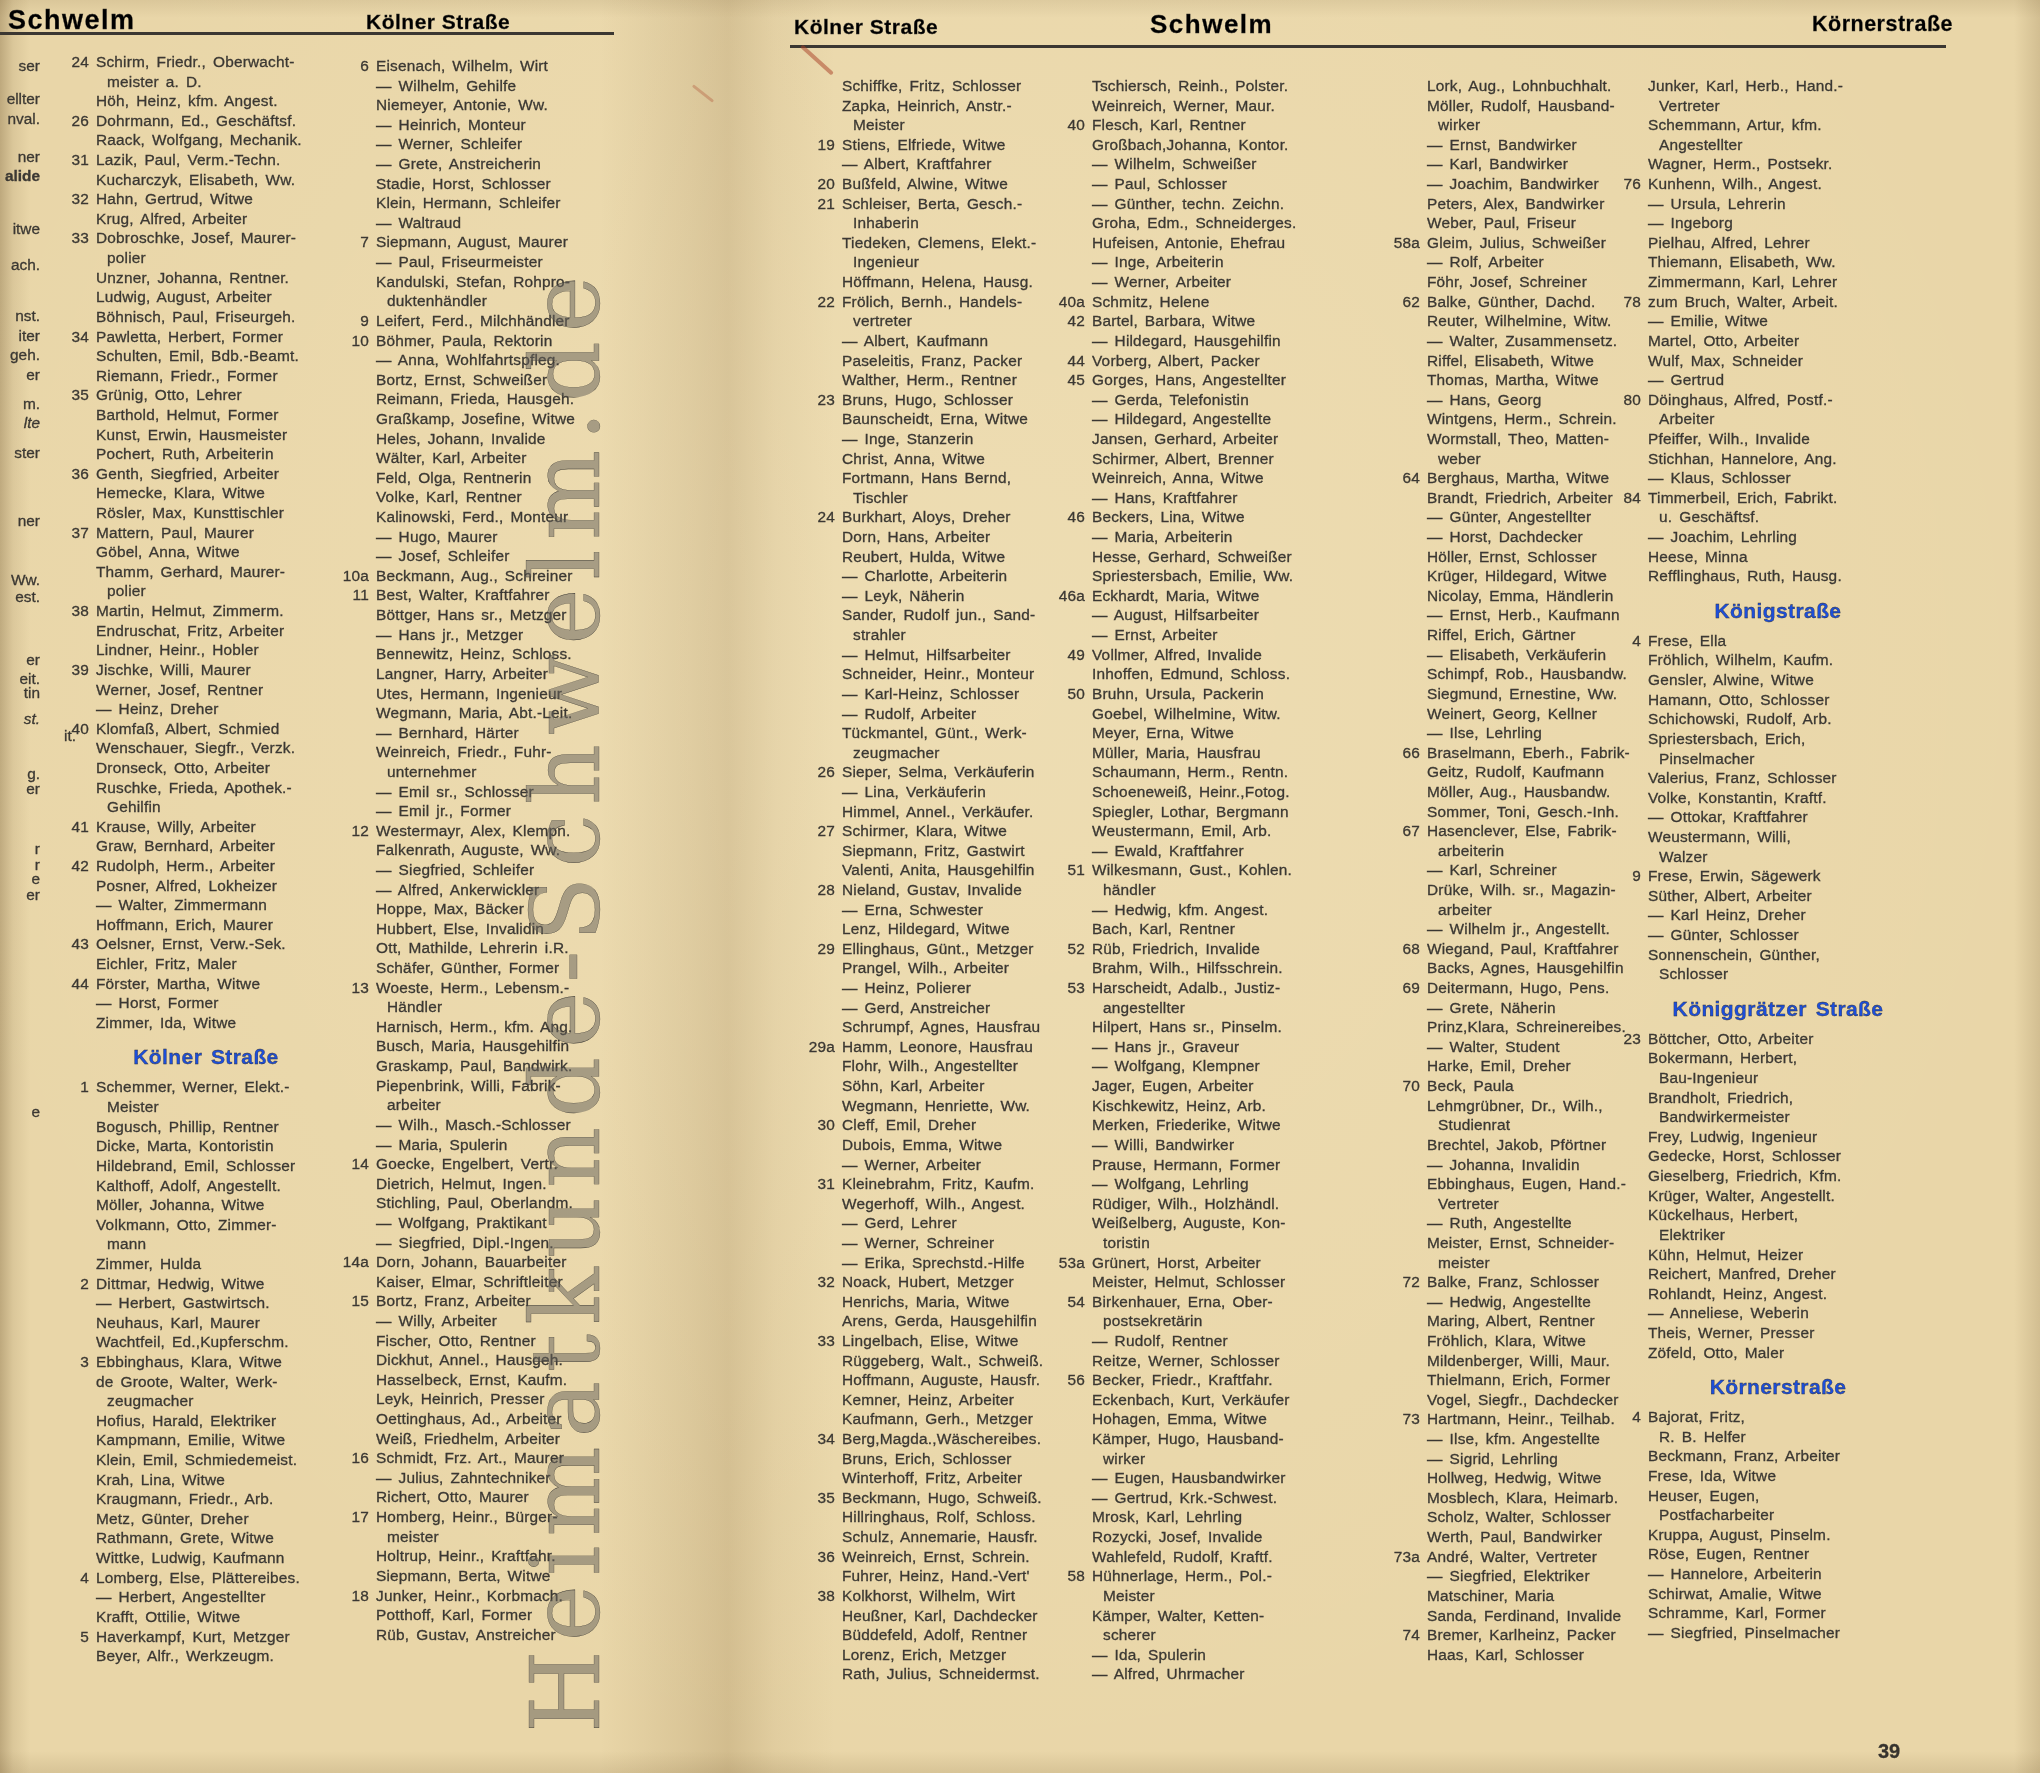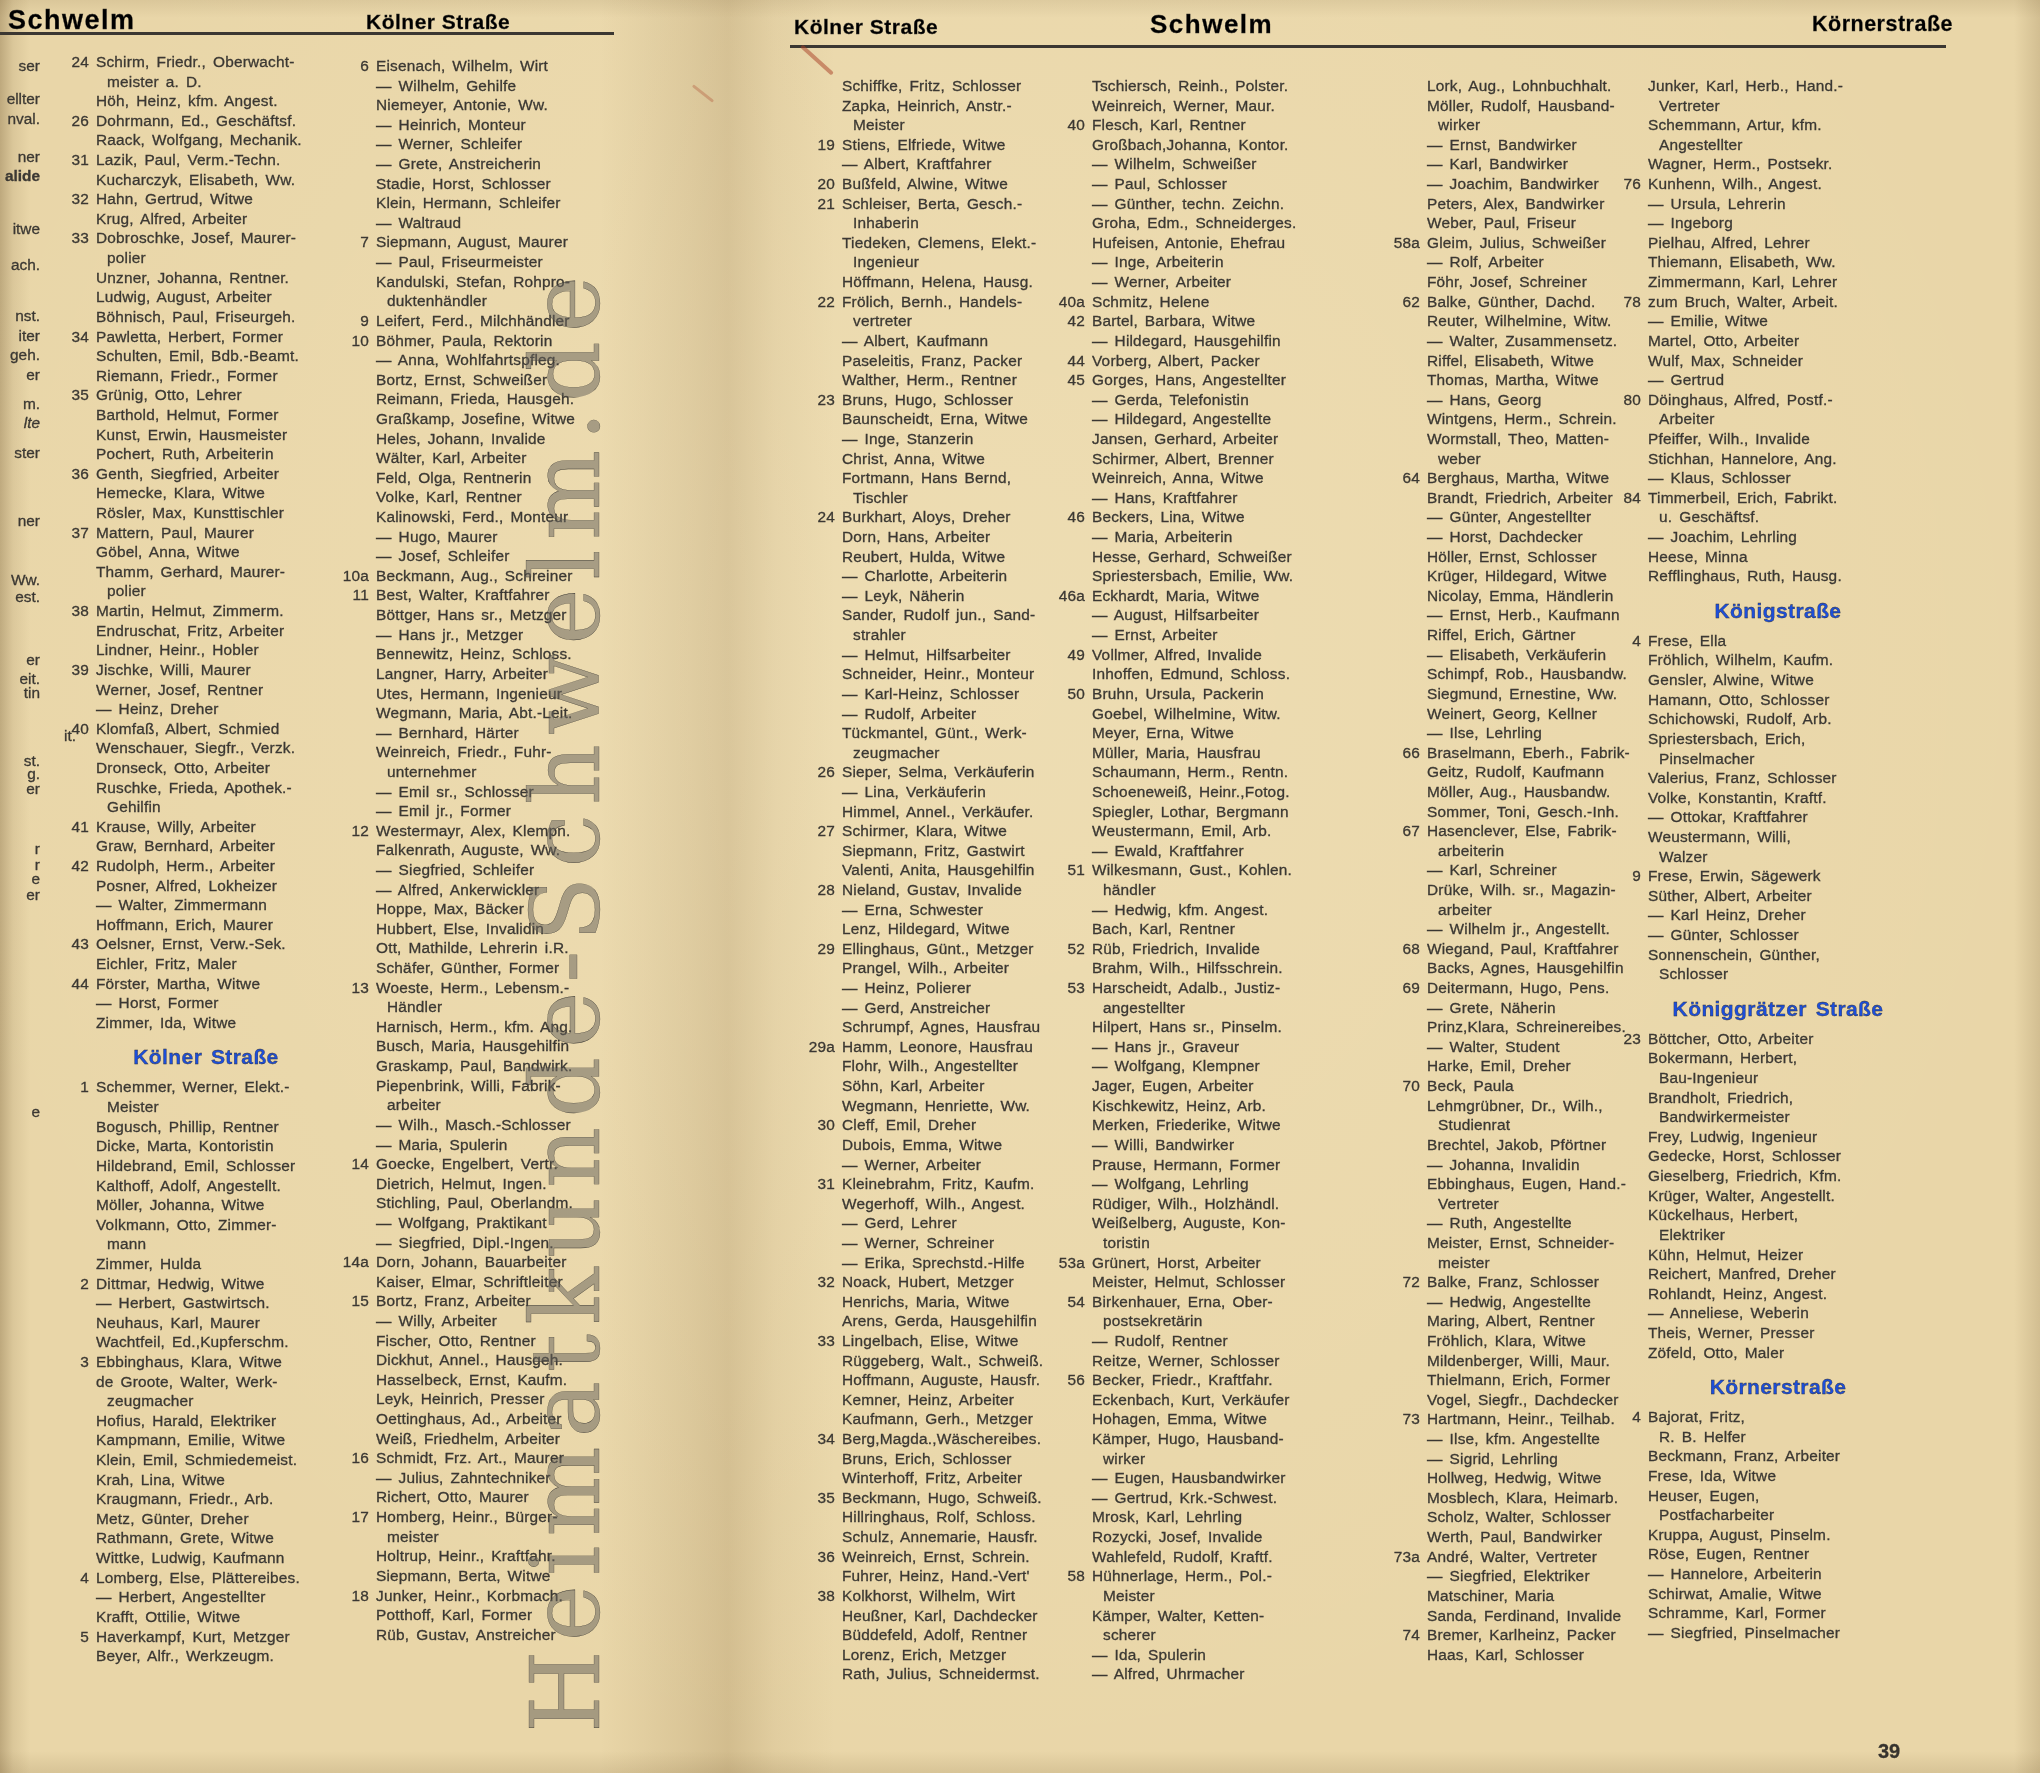--- a/index.html
+++ b/index.html
@@ -83,21 +83,21 @@
       <span class="frag" style="top: 366px;">er</span>
       <span class="frag" style="top: 395px;">m.</span>
       <span class="frag" style="top: 414px; font-style: italic;">lte</span>
       <span class="frag" style="top: 444px;">ster</span>
       <span class="frag" style="top: 512px;">ner</span>
       <span class="frag" style="top: 571px;">Ww.</span>
       <span class="frag" style="top: 588px;">est.</span>
       <span class="frag" style="top: 651px;">er</span>
       <span class="frag" style="top: 670px;">eit.</span>
       <span class="frag" style="top: 684px;">tin</span>
-      <span class="frag" style="top: 752px;">st.</span>
+      <span class="frag" style="top: 710px; font-style: italic;">st.</span>
       <span class="frag" style="top: 727px; padding-left: 36px;">it.</span>
       <span class="frag" style="top: 765px;">g.</span>
       <span class="frag" style="top: 780px;">er</span>
       <span class="frag" style="top: 840px;">r</span>
       <span class="frag" style="top: 856px;">r</span>
       <span class="frag" style="top: 870px;">e</span>
       <span class="frag" style="top: 886px;">er</span>
       <span class="frag" style="top: 1103px;">e</span>
     </div>
 

